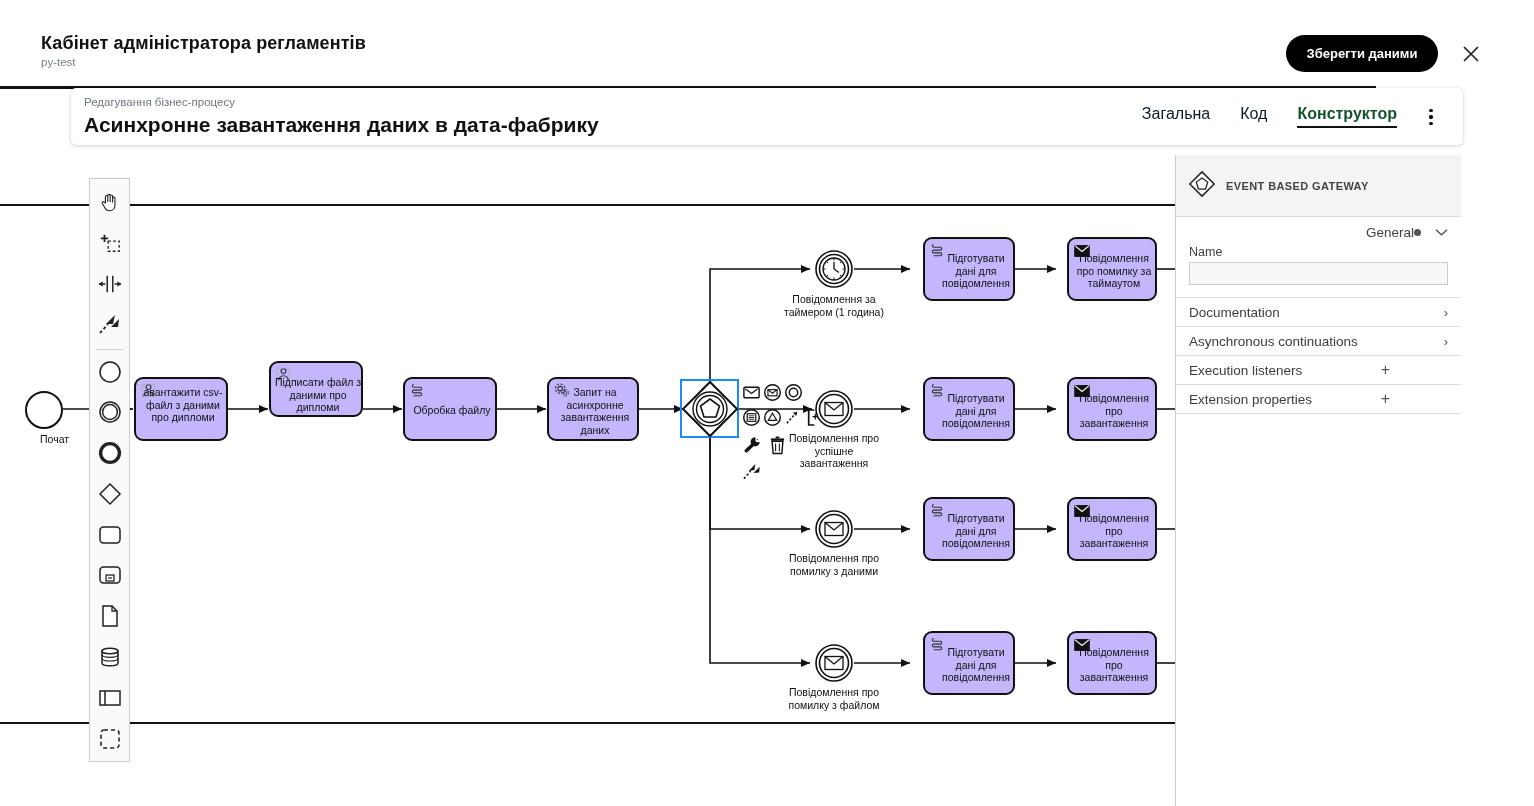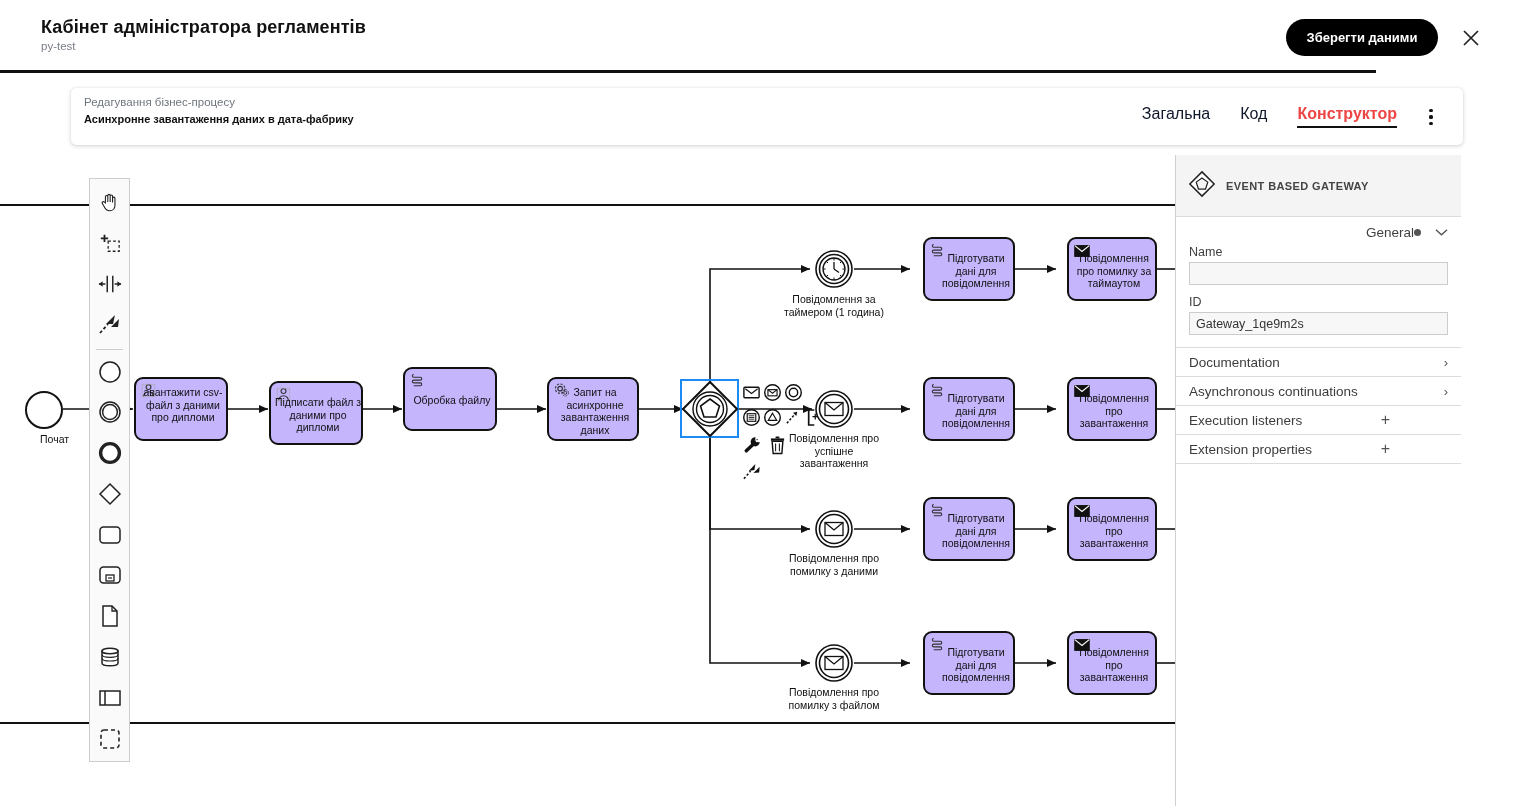--- a/index.html
+++ b/index.html
@@ -7,21 +7,21 @@
     margin: 0; padding: 0;
     width: 1534px; height: 806px;
     background: #ffffff;
     font-family: "Liberation Sans", sans-serif;
     overflow: hidden;
   }
   #root { position: relative; width: 1534px; height: 806px; background:#fff; }
 
   
   .topbar {
-    position: absolute; left:0; top:0; width:1376px; height:73px;
+    position: absolute; left:0; top:16px; width:1376px; height:73px;
     background:#fff; border-bottom: 3px solid #111;
   }
   .topbar-title {
     position:absolute; left:41px; top:17px;
     font-size:18px; font-weight:bold; color:#111; letter-spacing:.1px;
   }
   .topbar-sub {
     position:absolute; left:41px; top:40px;
     font-size:11.5px; color:#7a7f87;
   }
@@ -37,27 +37,27 @@
     cursor:pointer; display:flex; align-items:center; justify-content:center;
   }
 
   
   .tabcard {
     position:absolute; left:71px; top:88px; width:1392px; height:57px;
     background:#fff; border-radius:5px;
     box-shadow: 0 1px 4px rgba(0,0,0,.18), 0 0 1px rgba(0,0,0,.12);
   }
   .tab-eyebrow { position:absolute; left:13px; top:8px; font-size:11.5px; color:#6f757d; }
-  .tab-name { position:absolute; left:13px; top:25px; font-size:11px; font-weight:bold; color:#111; }
+  .tab-name { position:absolute; left:13px; top:25px; font-size:21px; font-weight:bold; color:#111; }
   .tabs { position:absolute; right:66px; top:0; height:57px; display:flex; align-items:center; gap:30px; }
   .tab {
     font-size:16px; color:#0f172a; cursor:pointer; padding-bottom:4px;
     border-bottom:2px solid transparent; line-height:1;
   }
-  .tab.active { color:#ef4444; font-weight:bold; border-bottom-color:#111; }
+  .tab.active { color:#14532d; font-weight:bold; border-bottom-color:#111; }
   .kebab {
     position:absolute; right:22px; top:18px; width:20px; height:22px;
     display:flex; flex-direction:column; align-items:center; justify-content:center; gap:3px;
     cursor:pointer;
   }
   .kebab i { width:3.2px; height:3.2px; border-radius:50%; background:#111; display:block; }
 
   
   .canvas-wrap {
     position:absolute; left:0; top:155px; width:1175px; height:651px;
@@ -247,32 +247,32 @@
       <span class="task-icon">
         <svg width="15" height="15" viewBox="0 0 16 16">
             <circle cx="8" cy="4.3" r="2.6" fill="none" stroke="#333" stroke-width="1.2"></circle>
             <path d="M2.8,14.5 a5.2,5.2 0 0 1 10.4,0" fill="none" stroke="#333" stroke-width="1.2"></path>
             <rect x="1.3" y="1.3" width="13.4" height="13.4" fill="none" stroke="#aaa" stroke-width="0.7"></rect>
           </svg>
       </span>
       <div class="bp-label" style="left:3px; top:7px; width:88px;">авантажити csv-файл з даними про дипломи</div>
     </div>
 
-    <div class="task-box" style="left:269px; top:226px; width:94px; height:64px;">
+    <div class="task-box" style="left:269px; top:206px; width:94px; height:56px;">
       <span class="task-icon">
         <svg width="15" height="15" viewBox="0 0 16 16">
             <circle cx="8" cy="4.3" r="2.6" fill="none" stroke="#333" stroke-width="1.2"></circle>
             <path d="M2.8,14.5 a5.2,5.2 0 0 1 10.4,0" fill="none" stroke="#333" stroke-width="1.2"></path>
             <rect x="1.3" y="1.3" width="13.4" height="13.4" fill="none" stroke="#aaa" stroke-width="0.7"></rect>
           </svg>
       </span>
       <div class="bp-label" style="left:3px; top:13px; width:88px;">Підписати файл з даними про дипломи</div>
     </div>
 
-    <div class="task-box" style="left:403px; top:212px; width:94px; height:64px;">
+    <div class="task-box" style="left:403px; top:222px; width:94px; height:64px;">
       <span class="task-icon">
         <svg width="15" height="16" viewBox="0 0 16 17">
             <path d="M4,1.5 c-2,0 -2,3 0,3 h7 c2,0 2,3 0,3 h-7 c-2,0 -2,3 0,3 h7 c2,0 2,3 0,3 h-7" fill="none" stroke="#333" stroke-width="1.2"></path>
           </svg>
       </span>
       <div class="bp-label" style="left:3px; top:25px; width:88px;">Обробка файлу</div>
     </div>
 
     <div class="task-box" style="left:547px; top:222px; width:92px; height:64px;padding-left:32px;">
       <span class="task-icon">
@@ -583,24 +583,20 @@
             </svg>
         </span>
       </span>
     </div>
 
     <div class="field">
       <div class="field-label">Name</div>
       <input type="text" value="" style="">
     </div>
 
-    <div class="field" style="padding-top:6px;">
-      <div class="field-label">ID</div>
-      <input type="text" value="Gateway_1qe9m2s" style="">
-    </div>
 
     <div class="acc-div"></div>
 
     <div class="acc-row">
       <span>Documentation</span>
       <span class="chev">›</span>
     </div>
     <div class="acc-row">
       <span>Asynchronous continuations</span>
       <span class="chev">›</span>

